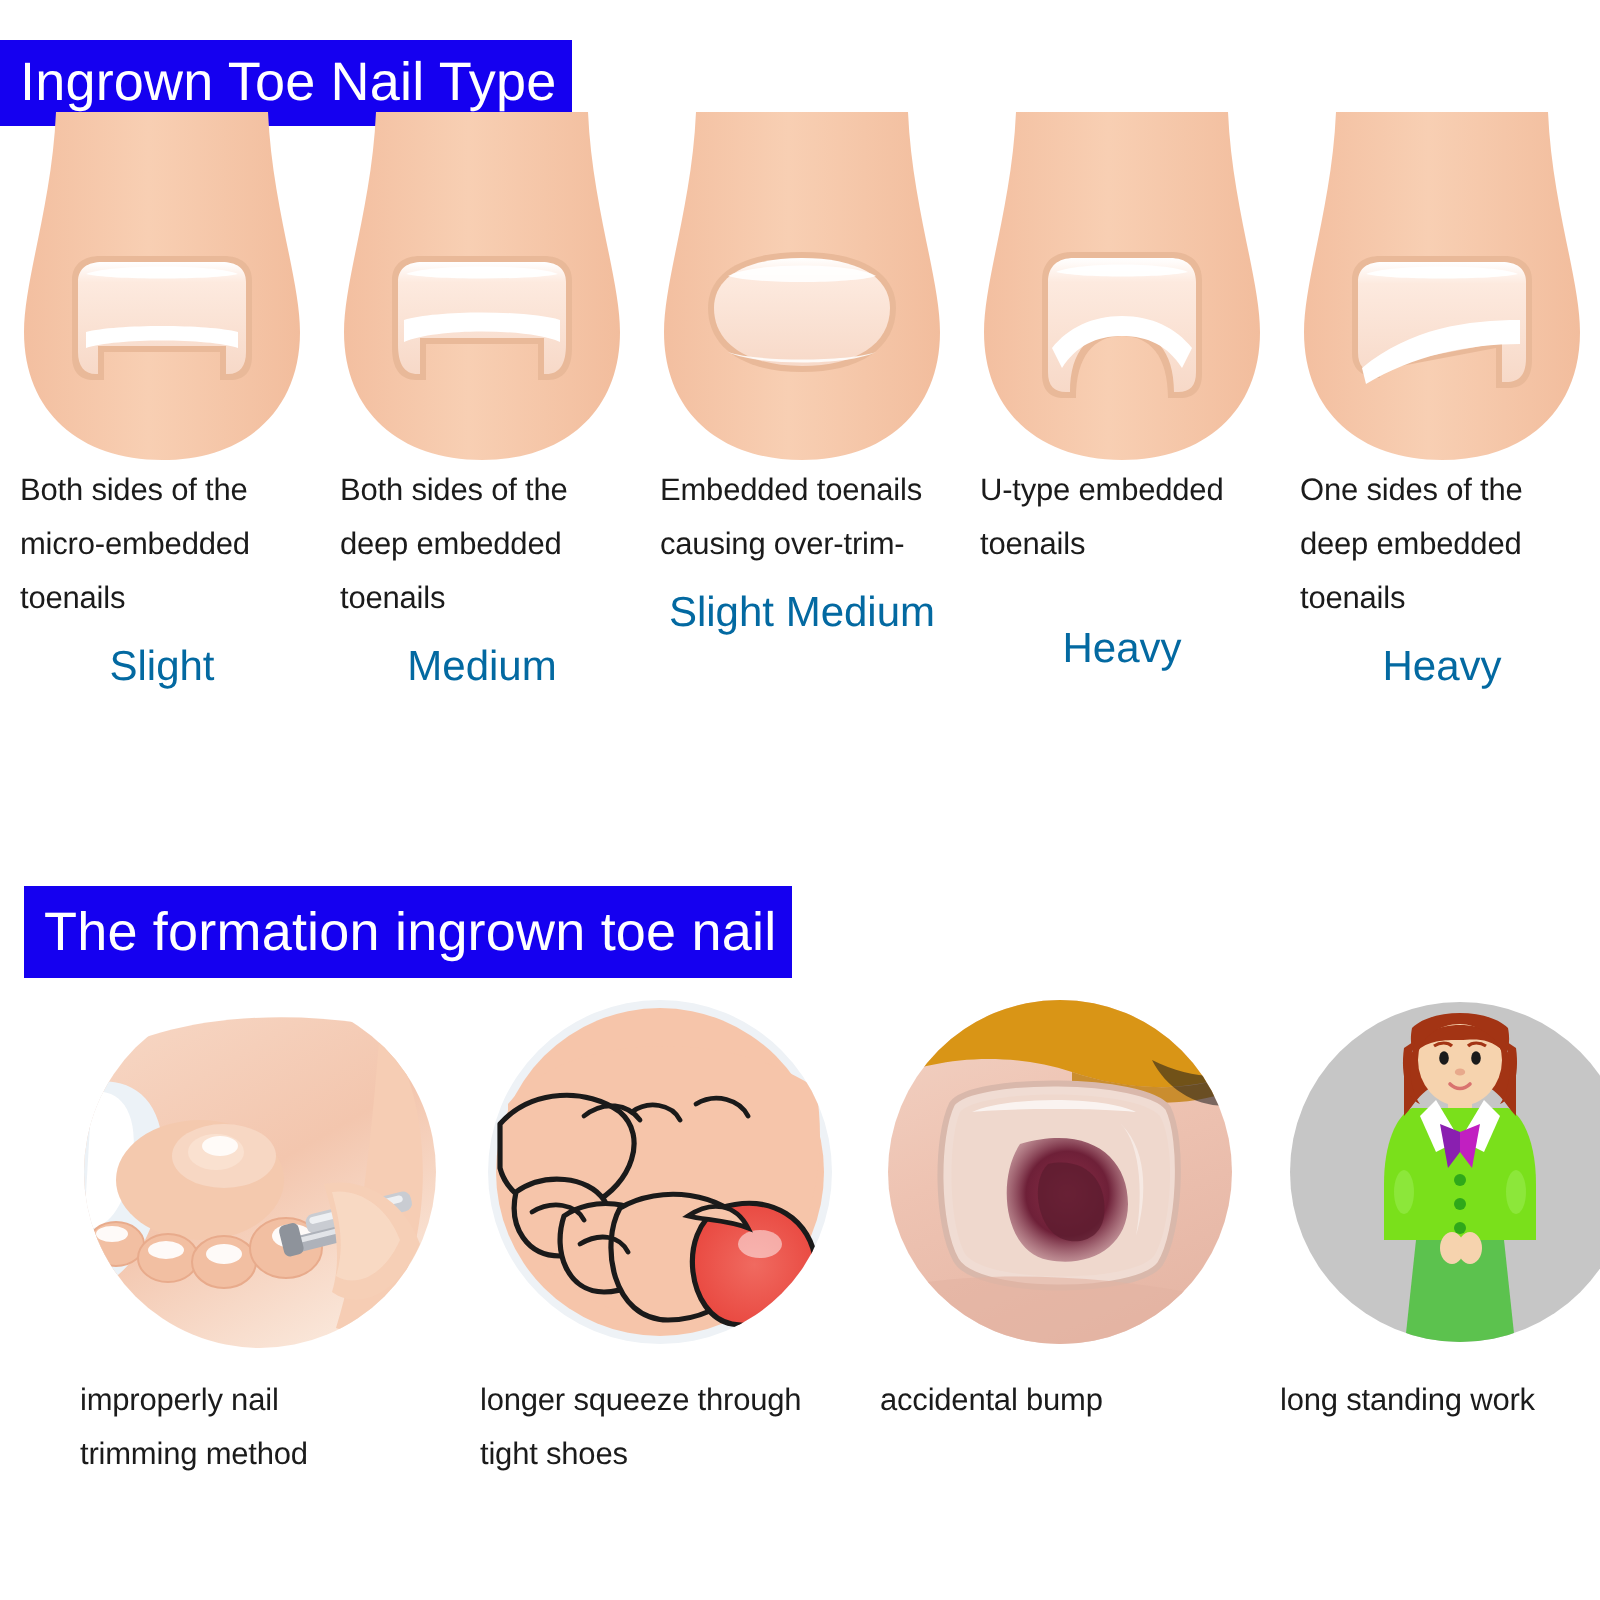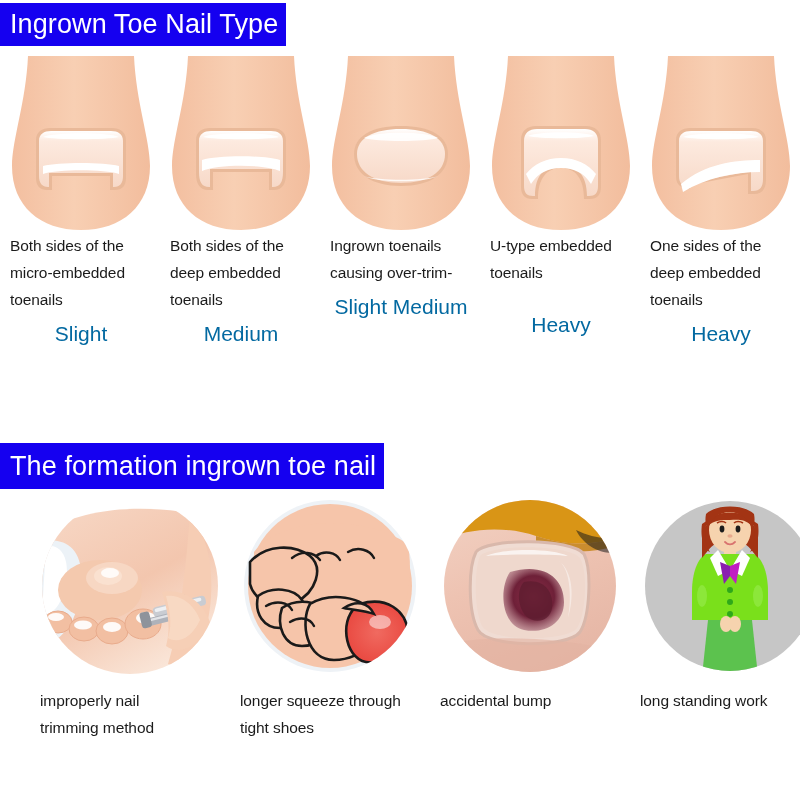--- a/index.html
+++ b/index.html
@@ -19,22 +19,22 @@
   .banner {
     position: absolute;
     background: #1500f0;
     color: #ffffff;
     font-size: 27px;
     line-height: 43px;
     padding: 0 8px 0 10px;
     white-space: nowrap;
     letter-spacing: 0.1px;
   }
-  #banner-type  { left: 0px;  top: 3px;  height: 43px; }
-  #banner-form  { left: 0px;  top: 443px; height: 46px; line-height: 46px; }
+  #banner-type  { left: 0px;  top: 20px;  height: 43px; }
+  #banner-form  { left: 12px;  top: 443px; height: 46px; line-height: 46px; }
 
   
   #type-section {
     position: absolute;
     left: 0; top: 56px;
     width: 800px; height: 330px;
   }
   .type-row {
     display: flex;
     width: 716px;
@@ -153,21 +153,21 @@
 
     <div class="type-col">
       <svg class="toe-art" viewBox="0 0 142 175">
         <path d="M18 0 L124 0 C126 46 140 84 140 110 C140 150 112 174 71 174 C30 174 2 150 2 110 C2 84 16 46 18 0 Z" fill="url(#sk1)"></path>
         <path d="M24 98 C24 80 42 70 71 70 C100 70 118 80 118 98 C118 118 100 130 71 130 C42 130 24 118 24 98 Z" fill="#e9b999"></path>
         <path d="M27 98 C27 82 44 73 71 73 C98 73 115 82 115 98 C115 116 98 127 71 127 C44 127 27 116 27 98 Z" fill="url(#nf1)"></path>
         <path d="M34 82 C46 75 96 75 108 82 C96 86 46 86 34 82 Z" fill="#ffffff" opacity="0.9"></path>
         <path d="M34 120 C48 125 94 125 108 120 C94 127 48 127 34 120 Z" fill="#ffffff" opacity="0.85"></path>
       </svg>
       <div class="type-desc">
-        <div>Ingrown toenails</div>
+        <div>Embedded toenails</div>
         <div>causing over-trim-</div>
       </div>
       <div class="sev-wrap">
         <div class="type-severity">Slight Medium</div>
       </div>
     </div>
 
     <div class="type-col">
       <svg class="toe-art" viewBox="0 0 142 175">
         <path d="M18 0 L124 0 C126 46 140 84 140 110 C140 150 112 174 71 174 C30 174 2 150 2 110 C2 84 16 46 18 0 Z" fill="url(#sk1)"></path>

